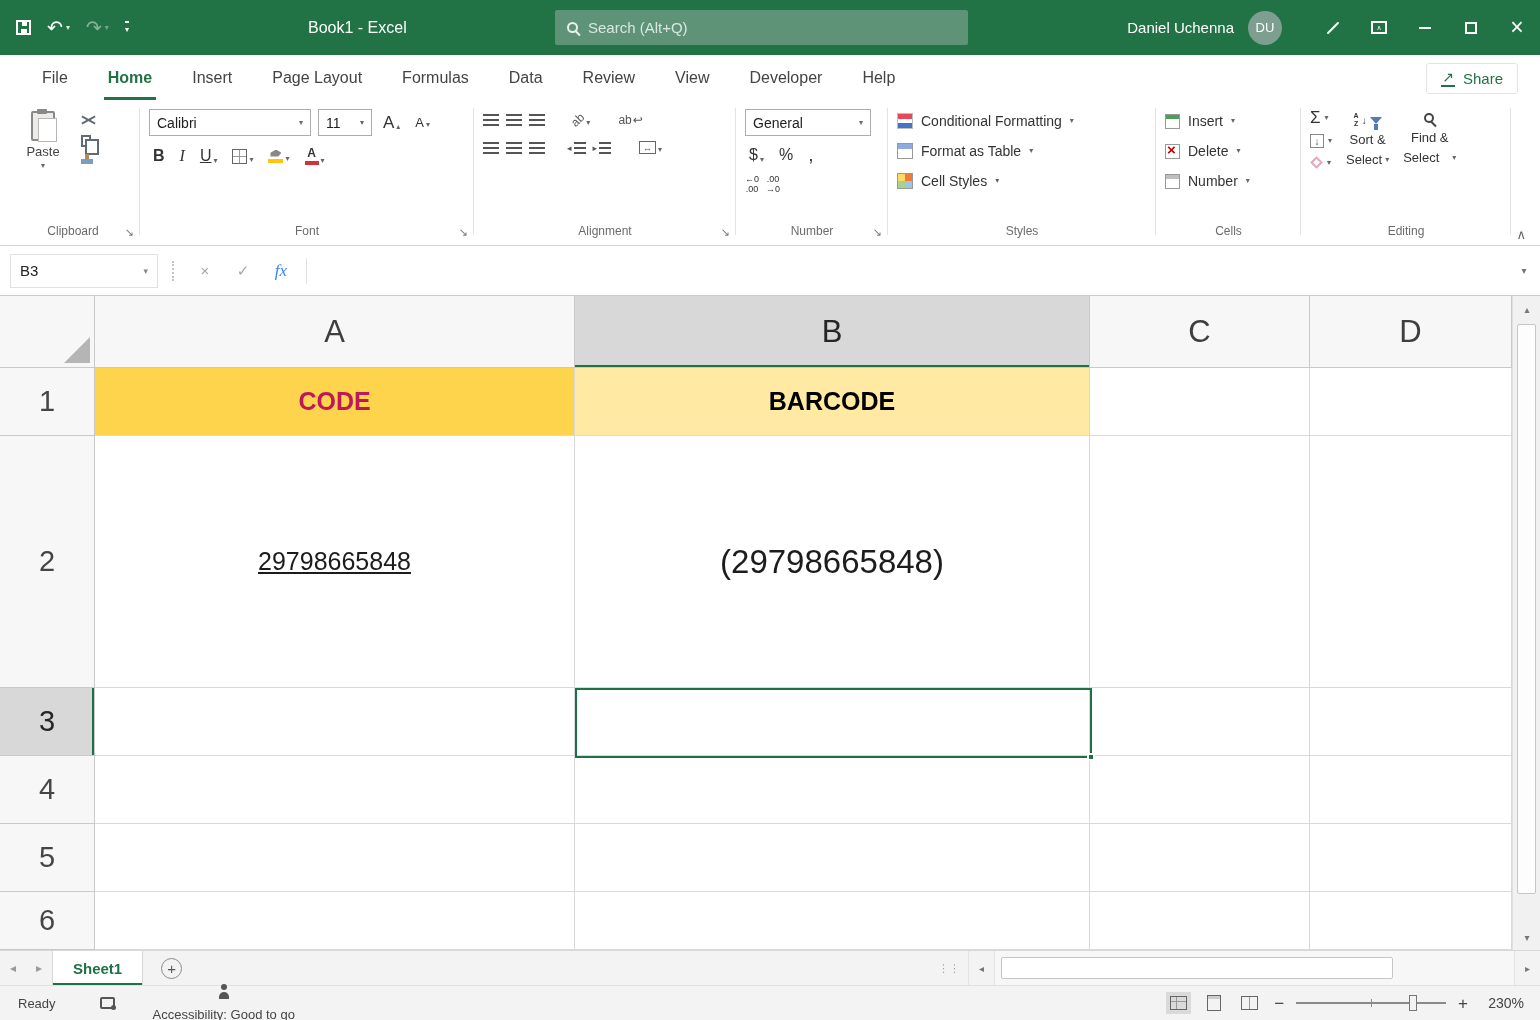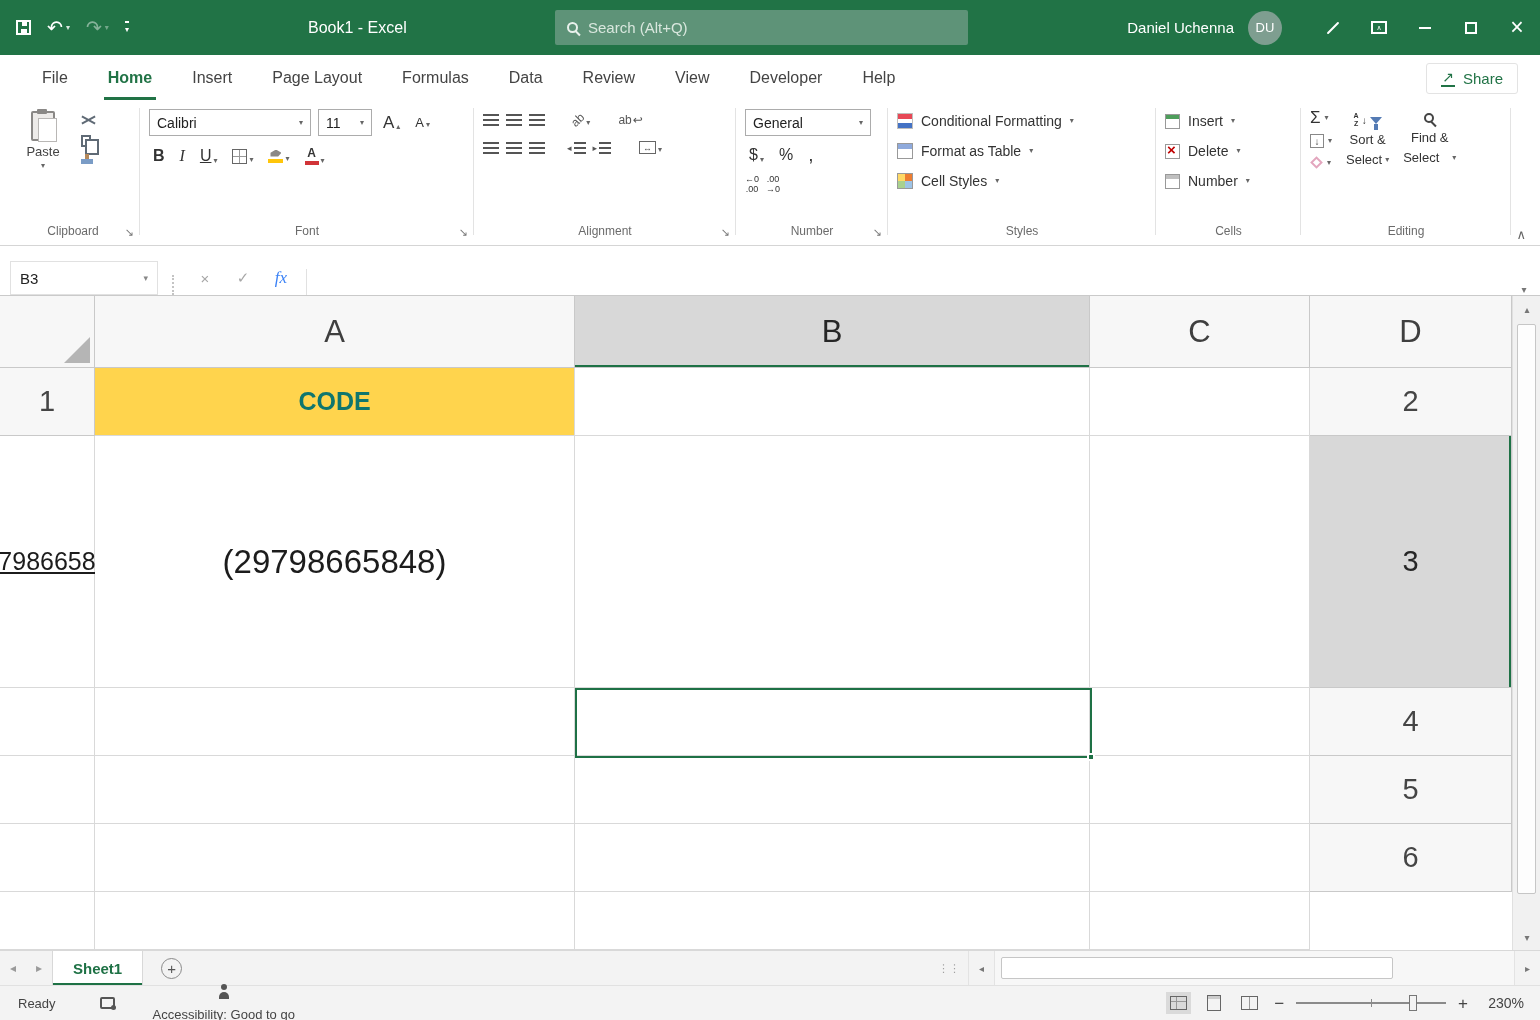--- a/index.html
+++ b/index.html
@@ -128,21 +128,21 @@
   .sortaz-icon { display:flex; align-items:center; gap:3px; height:18px; }
   .az-col { display:flex; flex-direction:column; font-size:7px; line-height:1.1; color:#333; font-weight:bold; }
   .dn-sm { font-size:10px; color:#333; }
   .funnel-shape { width:0; height:0; border-left:6px solid transparent; border-right:6px solid transparent; border-top:7px solid #547BB4; position:relative; }
   .funnel-shape::after { content:''; position:absolute; left:-2px; top:0px; width:4px; height:6px; background:#547BB4; }
   .find-icon { width:10px; height:10px; border:2px solid #444; border-radius:50%; position:relative; margin:2px 4px 4px 2px; }
   .find-icon::after { content:''; position:absolute; right:-5px; bottom:-4px; width:7px; height:2px; background:#444; transform:rotate(45deg); }
   .ribbon-collapse { position:absolute; right:14px; bottom:3px; font-size:13px; color:#666; cursor:pointer; }
 
   
-  .fbar { position:absolute; top:246px; left:0; right:0; height:50px; background:#fff; display:flex; align-items:flex-end; border-bottom:1px solid #CACACA; }
+  .fbar { position:absolute; top:246px; left:0; right:0; height:50px; background:#fff; display:flex; align-items:center; border-bottom:1px solid #CACACA; }
   .namebox { width:148px; height:34px; margin-left:10px; border:1px solid #E1E1E1; display:flex; align-items:center; padding:0 9px; font-size:15px; color:#222; }
   .nb-cv { margin-left:auto; font-size:9px; color:#888; }
   .fdots { height:20px; margin:0 12px 0 14px; border-left:2px dotted #C4C4C4; }
   .fbtn { width:38px; height:34px; display:flex; align-items:center; justify-content:center; color:#A6A6A6; font-size:15px; cursor:pointer; }
   .fx-glyph { font-family:"Liberation Serif",serif; font-style:italic; color:#3b82f6; font-size:17px; }
   .fdiv { width:1px; height:26px; background:#E1E1E1; margin:0 6px; }
   .finput { flex:1; height:34px; border:none; outline:none; font-size:15px; font-family:inherit; }
   .fchev { width:32px; text-align:center; color:#777; font-size:10px; cursor:pointer; }
 
   
@@ -153,21 +153,21 @@
         display:flex; align-items:center; justify-content:center; font-size:31px; color:#3F3F3F; cursor:pointer; }
   .rh { background:#F7F7F7; border-right:1px solid #C9C9C9; border-bottom:1px solid #C9C9C9;
         display:flex; align-items:center; justify-content:center; font-size:29px; color:#454545; cursor:pointer; }
   .corner { position:relative; }
   .corner::after { content:''; position:absolute; right:4px; bottom:4px; border-left:26px solid transparent; border-bottom:26px solid #B5B5B5; }
   .sel-hdr { background:#D8D8D8; color:#262626; }
   .colB-sel { box-shadow:inset 0 -2px 0 #1E7145; }
   .row3-sel { box-shadow:inset -2px 0 0 #1E7145; }
   .cell { border-right:1px solid #D9D9D9; border-bottom:1px solid #D9D9D9; background:#fff;
           display:flex; align-items:center; justify-content:center; cursor:cell; color:#1C1C1C; }
-  .c-a1 { background:#FFD44D; font-weight:bold; font-size:25px; color:#0f766e; }
+  .c-a1 { background:#FFD44D; font-weight:bold; font-size:25px; color:#be185d; }
   .c-b1 { background:#FFE9A3; font-weight:bold; font-size:25px; color:#000; }
   .c-a2 { font-size:25px;text-decoration:underline; }
   .c-b2 { font-size:33px; }
   .sel-box { position:absolute; left:575px; top:392px; width:517px; height:70px; border:2px solid #1E7145; pointer-events:none; }
   .fill-handle { position:absolute; right:-5px; bottom:-5px; width:8px; height:8px; background:#1E7145; border:2px solid #fff; pointer-events:auto; cursor:crosshair; }
 
   
   .vscroll { position:absolute; top:296px; right:0; width:28px; height:654px; background:#F1F1F1; border-left:1px solid #E0E0E0; }
   .vs-btn { position:absolute; left:0; width:28px; height:26px; display:flex; align-items:center; justify-content:center; color:#777; font-size:10px; cursor:pointer; }
   .vs-up { top:0; } .vs-dn { bottom:0; }
@@ -540,20 +540,21 @@
 
   <div class="sheet">
     <div class="ch corner"></div>
     <div class="ch">A</div>
     <div class="ch sel-hdr colB-sel">B</div>
     <div class="ch">C</div>
     <div class="ch">D</div>
 
     <div class="rh">1</div>
     <div class="cell c-a1">CODE</div>
+    <div class="cell c-b1">BARCODE</div>
     <div class="cell"></div>
     <div class="cell"></div>
 
     <div class="rh">2</div>
     <div class="cell c-a2">29798665848</div>
     <div class="cell c-b2">(29798665848)</div>
     <div class="cell"></div>
     <div class="cell"></div>
 
     <div class="rh sel-hdr row3-sel">3</div>

